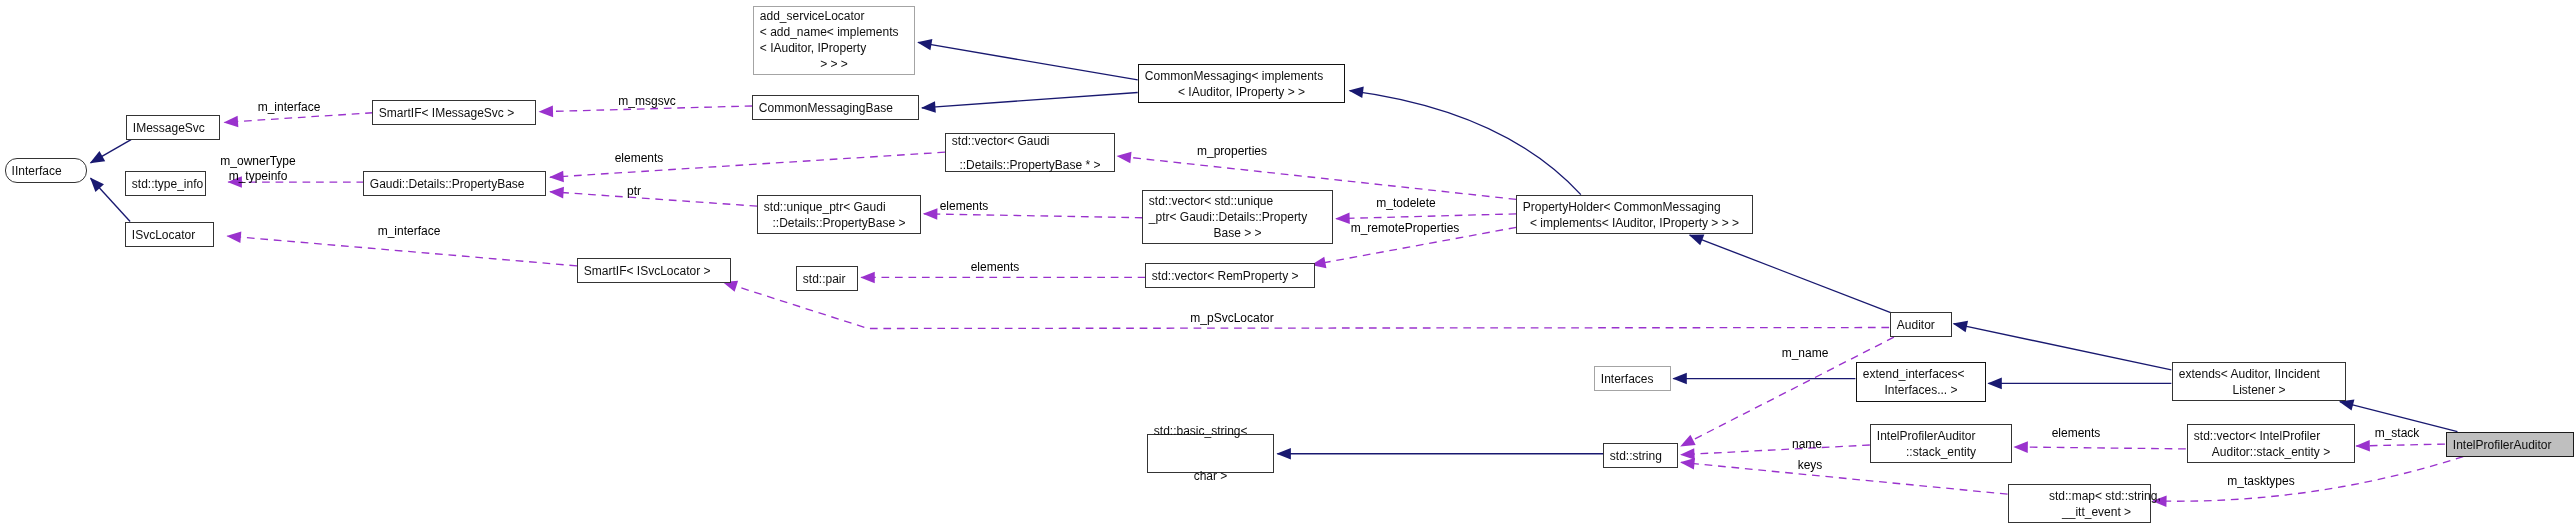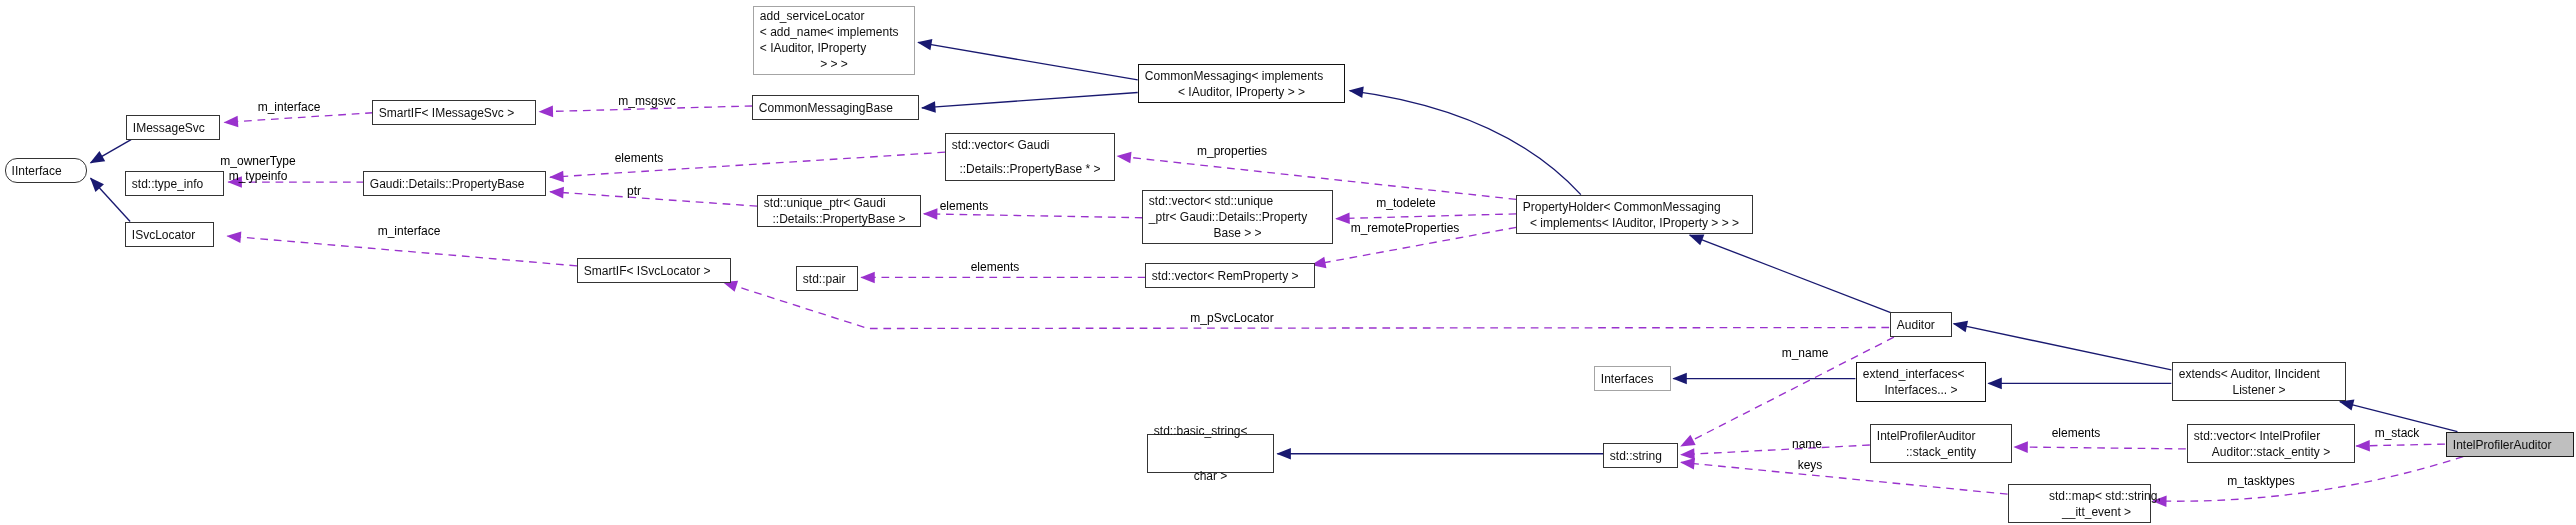--- a/index.html
+++ b/index.html
@@ -84,34 +84,34 @@
       </div>
       <div class="node normal" style="left: 126px; top: 115px; width: 94px; height: 25px;">
         <div class="line">IMessageSvc</div>
       </div>
       <div class="node normal" style="left: 372px; top: 100px; width: 164px; height: 25px;">
         <div class="line">SmartIF&lt; IMessageSvc &gt;</div>
       </div>
       <div class="node normal" style="left: 752px; top: 95px; width: 167px; height: 25px;">
         <div class="line">CommonMessagingBase</div>
       </div>
-      <div class="node normal" style="left: 945px; top: 133px; width: 170px; height: 48px; gap: 8px;">
+      <div class="node normal" style="left: 945px; top: 133px; width: 170px; height: 39px; gap: 8px;">
         <div class="line">std::vector&lt; Gaudi</div>
         <div class="line">::Details::PropertyBase * &gt;</div>
       </div>
       <div class="node normal" style="left: 4.8px; top: 158px; width: 82px; height: 25px; border-radius: 12px;">
         <div class="line">IInterface</div>
       </div>
-      <div class="node normal" style="left: 125px; top: 171px; width: 99px; height: 25px;">
+      <div class="node normal" style="left: 125px; top: 171px; width: 81px; height: 25px;">
         <div class="line">std::type_info</div>
       </div>
       <div class="node normal" style="left: 363px; top: 171px; width: 183px; height: 25px;">
         <div class="line">Gaudi::Details::PropertyBase</div>
       </div>
-      <div class="node normal" style="left: 757px; top: 195px; width: 164px; height: 32px;">
+      <div class="node normal" style="left: 757px; top: 195px; width: 164px; height: 39px;">
         <div class="line">std::unique_ptr&lt; Gaudi</div>
         <div class="line">::Details::PropertyBase &gt;</div>
       </div>
       <div class="node normal" style="left: 1142px; top: 190px; width: 191px; height: 54px;">
         <div class="line">std::vector&lt; std::unique</div>
         <div class="line">_ptr&lt; Gaudi::Details::Property</div>
         <div class="line">Base &gt; &gt;</div>
       </div>
       <div class="node normal" style="left: 1516px; top: 195px; width: 237px; height: 39px;">
         <div class="line">PropertyHolder&lt; CommonMessaging</div>

